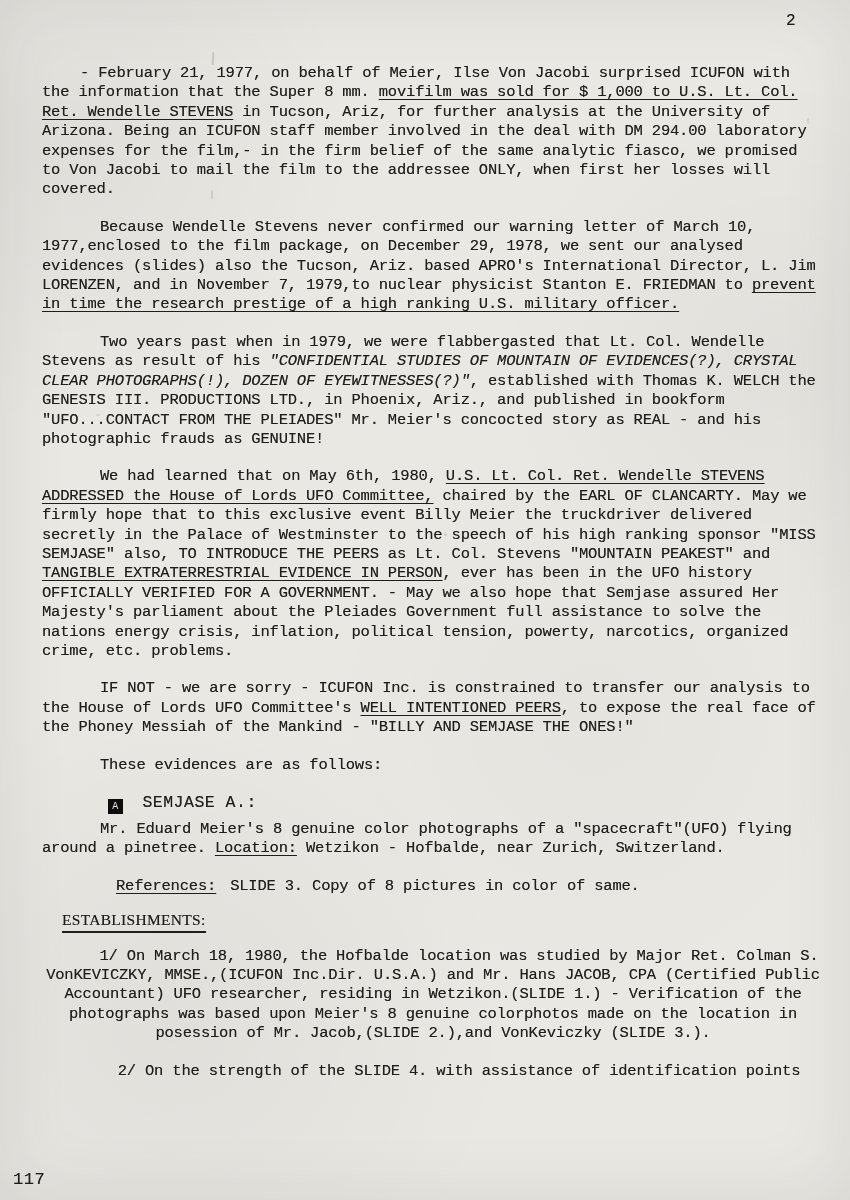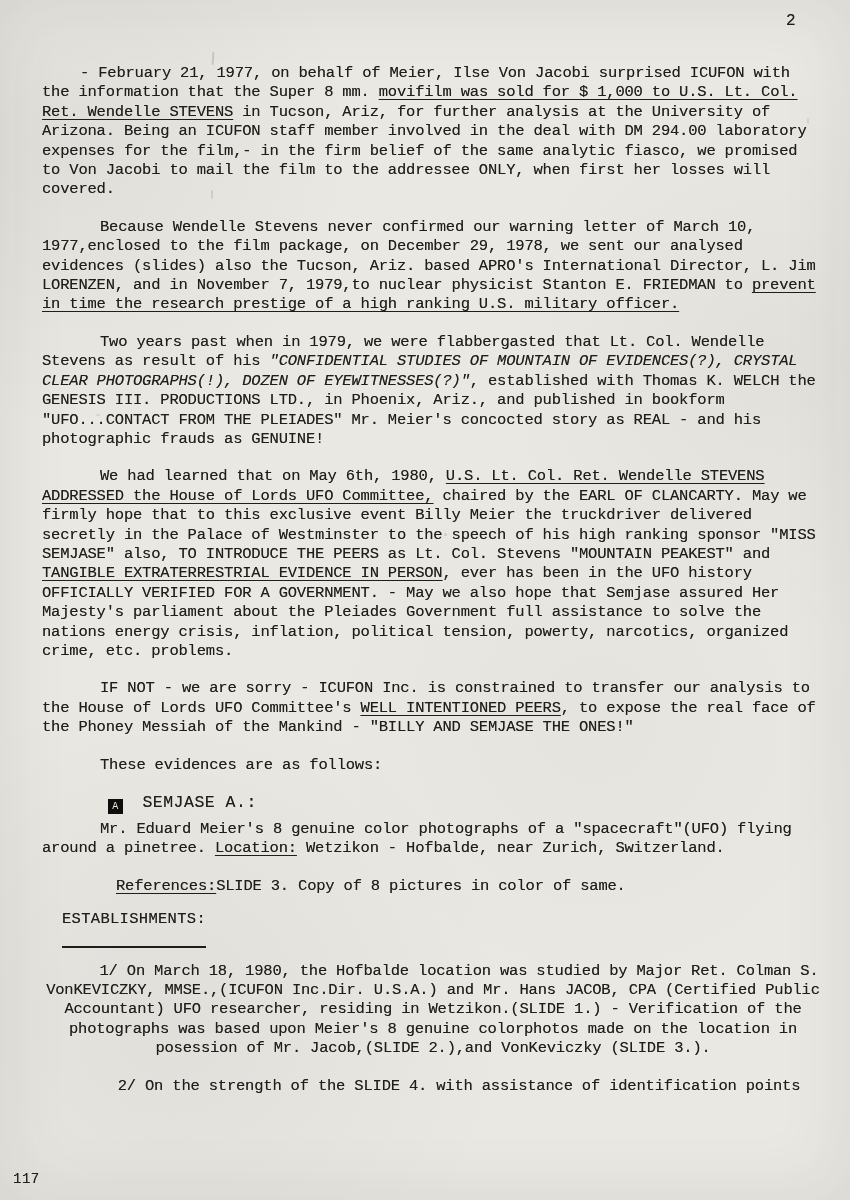--- a/index.html
+++ b/index.html
@@ -68,38 +68,40 @@
     vertical-align: -2px;
     margin-right: 9px;
     text-shadow: none;
   }
   .refs {
     display: flex;
     margin: 0 0 14px 74px;
   }
   .refs-label {
     flex: 0 0 auto;
+    margin-right: 14px;
     white-space: nowrap;
     text-decoration: underline;
   }
   .refs-list { flex: 1 1 auto; }
   .ref-line { margin: 0 0 0 0; }
   .estab {
     display: inline-block;
     margin: 0 0 14px 20px;
     border-bottom: 2px solid #1f1e1b;
-    padding-bottom: 16px;
+    padding-bottom: 1px;
     letter-spacing: 0.3px;
+    font-family: Liberation Serif, serif;
   }
   .estab-wrap { margin: 0; }
   .footer-number {
     position: absolute;
     top: 1170px;
     left: 13px;
-    font-size: 14px;
+    font-size: 17px;
     letter-spacing: 0.5px;
   }
   .artifact {
     position: absolute;
     background: rgba(30,30,30,0.28);
     border-radius: 1px;
   }
   .a1 { left: 212px; top: 52px;  width: 2px; height: 13px; transform: rotate(3deg); opacity:.5;}
   .a2 { left: 211px; top: 190px; width: 2px; height: 9px;  opacity:.4;}
   .a3 { left: 444px; top: 533px; width: 3px; height: 3px;  opacity:.45; border-radius:50%;}

